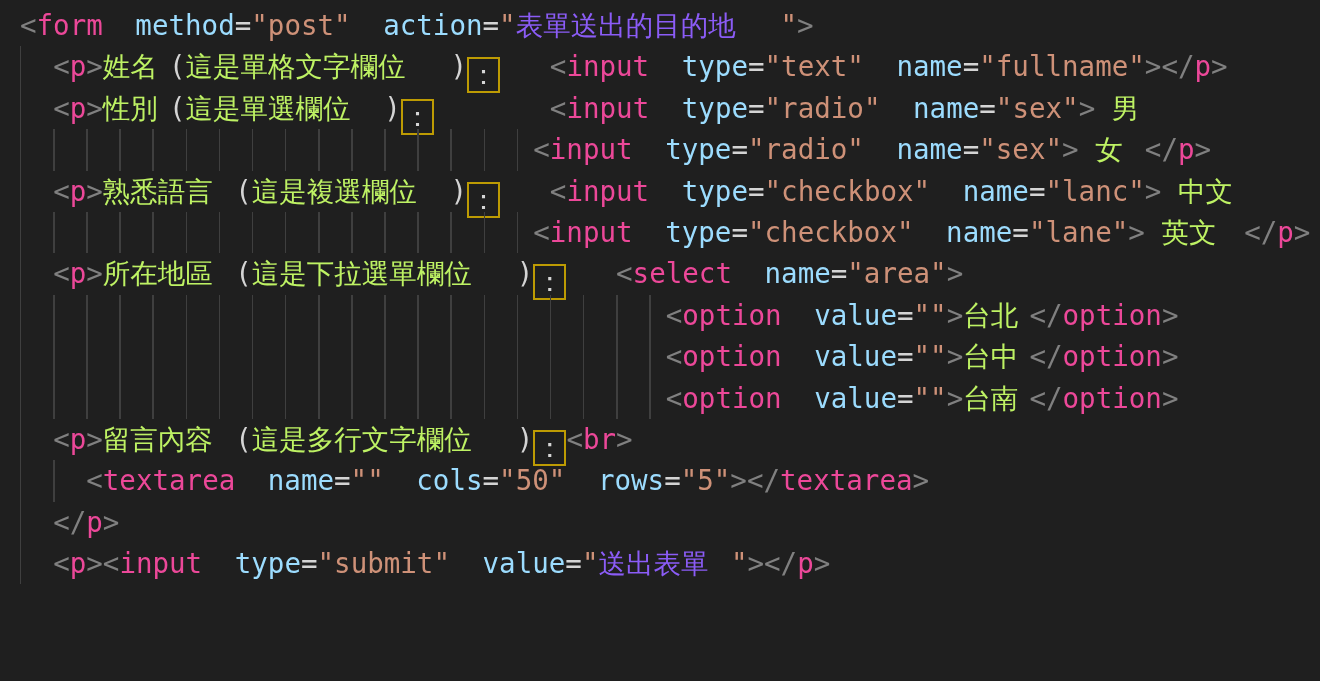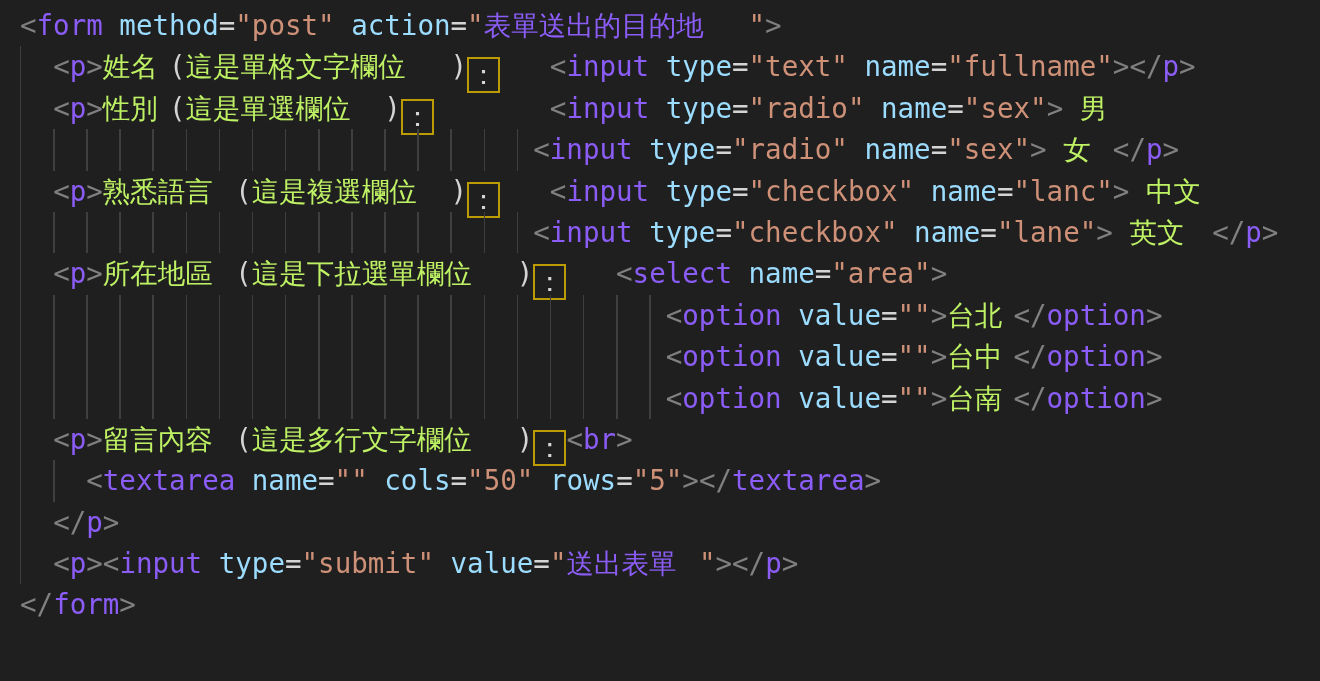--- a/index.html
+++ b/index.html
@@ -10,22 +10,22 @@
     overflow:hidden;
     font-family:"DejaVu Sans Mono","Liberation Mono",monospace;
     font-size:27.5px;
     line-height:41.4px;
     padding:5px 0 0 20px;
     box-sizing:border-box;
     cursor:text;
   }
   .line{white-space:pre;height:41.4px;}
   .tk-g{color:#808080;}                 
-  .tk-t{color:#8b5cf6;}                 
-  .tk-a{color:#9cdcfe;}                 
+  .tk-t{color:#ec4899;}                 
+  .tk-a{color:#9cdcfe;margin-left:16px;}                 
   .tk-e{color:#d4d4d4;}                 
   .tk-s{color:#ce9178;}                 
   .tk-x{color:#d4d4d4;}                 
   .tk-k{color:#bef264;display:inline-block;}   
   .tk-K{color:#8b5cf6;display:inline-block;}   
   .tk-b{                                 
     color:#d6d6d6;
     display:inline-block;
     box-sizing:border-box;
     border:2px solid #bd9b03;
@@ -55,14 +55,13 @@
     <div class="line"><span class="tk-w">  </span><span class="tk-g">&lt;</span><span class="tk-t">p</span><span class="tk-g">&gt;</span><span class="tk-k" style="width: 8ch;">熟悉語言</span><span class="tk-x">(</span><span class="tk-k" style="width: 12ch;">這是複選欄位</span><span class="tk-x">)</span><span class="tk-b" style="width: 2ch;">：</span><span class="tk-x">   </span><span class="tk-g">&lt;</span><span class="tk-t">input</span><span class="tk-x"> </span><span class="tk-a">type</span><span class="tk-e">=</span><span class="tk-s">"checkbox"</span><span class="tk-x"> </span><span class="tk-a">name</span><span class="tk-e">=</span><span class="tk-s">"lanc"</span><span class="tk-g">&gt;</span><span class="tk-x"> </span><span class="tk-k" style="width: 4ch;">中文</span></div>
     <div class="line"><span class="tk-w">                               </span><span class="tk-g">&lt;</span><span class="tk-t">input</span><span class="tk-x"> </span><span class="tk-a">type</span><span class="tk-e">=</span><span class="tk-s">"checkbox"</span><span class="tk-x"> </span><span class="tk-a">name</span><span class="tk-e">=</span><span class="tk-s">"lane"</span><span class="tk-g">&gt;</span><span class="tk-x"> </span><span class="tk-k" style="width: 4ch;">英文</span><span class="tk-x"> </span><span class="tk-g">&lt;/</span><span class="tk-t">p</span><span class="tk-g">&gt;</span></div>
     <div class="line"><span class="tk-w">  </span><span class="tk-g">&lt;</span><span class="tk-t">p</span><span class="tk-g">&gt;</span><span class="tk-k" style="width: 8ch;">所在地區</span><span class="tk-x">(</span><span class="tk-k" style="width: 16ch;">這是下拉選單欄位</span><span class="tk-x">)</span><span class="tk-b" style="width: 2ch;">：</span><span class="tk-x">   </span><span class="tk-g">&lt;</span><span class="tk-t">select</span><span class="tk-x"> </span><span class="tk-a">name</span><span class="tk-e">=</span><span class="tk-s">"area"</span><span class="tk-g">&gt;</span></div>
     <div class="line"><span class="tk-w">                                       </span><span class="tk-g">&lt;</span><span class="tk-t">option</span><span class="tk-x"> </span><span class="tk-a">value</span><span class="tk-e">=</span><span class="tk-s">""</span><span class="tk-g">&gt;</span><span class="tk-k" style="width: 4ch;">台北</span><span class="tk-g">&lt;/</span><span class="tk-t">option</span><span class="tk-g">&gt;</span></div>
     <div class="line"><span class="tk-w">                                       </span><span class="tk-g">&lt;</span><span class="tk-t">option</span><span class="tk-x"> </span><span class="tk-a">value</span><span class="tk-e">=</span><span class="tk-s">""</span><span class="tk-g">&gt;</span><span class="tk-k" style="width: 4ch;">台中</span><span class="tk-g">&lt;/</span><span class="tk-t">option</span><span class="tk-g">&gt;</span></div>
     <div class="line"><span class="tk-w">                                       </span><span class="tk-g">&lt;</span><span class="tk-t">option</span><span class="tk-x"> </span><span class="tk-a">value</span><span class="tk-e">=</span><span class="tk-s">""</span><span class="tk-g">&gt;</span><span class="tk-k" style="width: 4ch;">台南</span><span class="tk-g">&lt;/</span><span class="tk-t">option</span><span class="tk-g">&gt;</span></div>
     <div class="line"><span class="tk-w">  </span><span class="tk-g">&lt;</span><span class="tk-t">p</span><span class="tk-g">&gt;</span><span class="tk-k" style="width: 8ch;">留言內容</span><span class="tk-x">(</span><span class="tk-k" style="width: 16ch;">這是多行文字欄位</span><span class="tk-x">)</span><span class="tk-b" style="width: 2ch;">：</span><span class="tk-g">&lt;</span><span class="tk-t">br</span><span class="tk-g">&gt;</span></div>
     <div class="line"><span class="tk-w">    </span><span class="tk-g">&lt;</span><span class="tk-t">textarea</span><span class="tk-x"> </span><span class="tk-a">name</span><span class="tk-e">=</span><span class="tk-s">""</span><span class="tk-x"> </span><span class="tk-a">cols</span><span class="tk-e">=</span><span class="tk-s">"50"</span><span class="tk-x"> </span><span class="tk-a">rows</span><span class="tk-e">=</span><span class="tk-s">"5"</span><span class="tk-g">&gt;</span><span class="tk-g">&lt;/</span><span class="tk-t">textarea</span><span class="tk-g">&gt;</span></div>
     <div class="line"><span class="tk-w">  </span><span class="tk-g">&lt;/</span><span class="tk-t">p</span><span class="tk-g">&gt;</span></div>
     <div class="line"><span class="tk-w">  </span><span class="tk-g">&lt;</span><span class="tk-t">p</span><span class="tk-g">&gt;</span><span class="tk-g">&lt;</span><span class="tk-t">input</span><span class="tk-x"> </span><span class="tk-a">type</span><span class="tk-e">=</span><span class="tk-s">"submit"</span><span class="tk-x"> </span><span class="tk-a">value</span><span class="tk-e">=</span><span class="tk-s">"</span><span class="tk-K" style="width: 8ch;">送出表單</span><span class="tk-s">"</span><span class="tk-g">&gt;</span><span class="tk-g">&lt;/</span><span class="tk-t">p</span><span class="tk-g">&gt;</span></div>
-    <div class="line"><span class="tk-g">&lt;/</span><span class="tk-t">form</span><span class="tk-g">&gt;</span></div>
   </div>
 
 </body></html>

